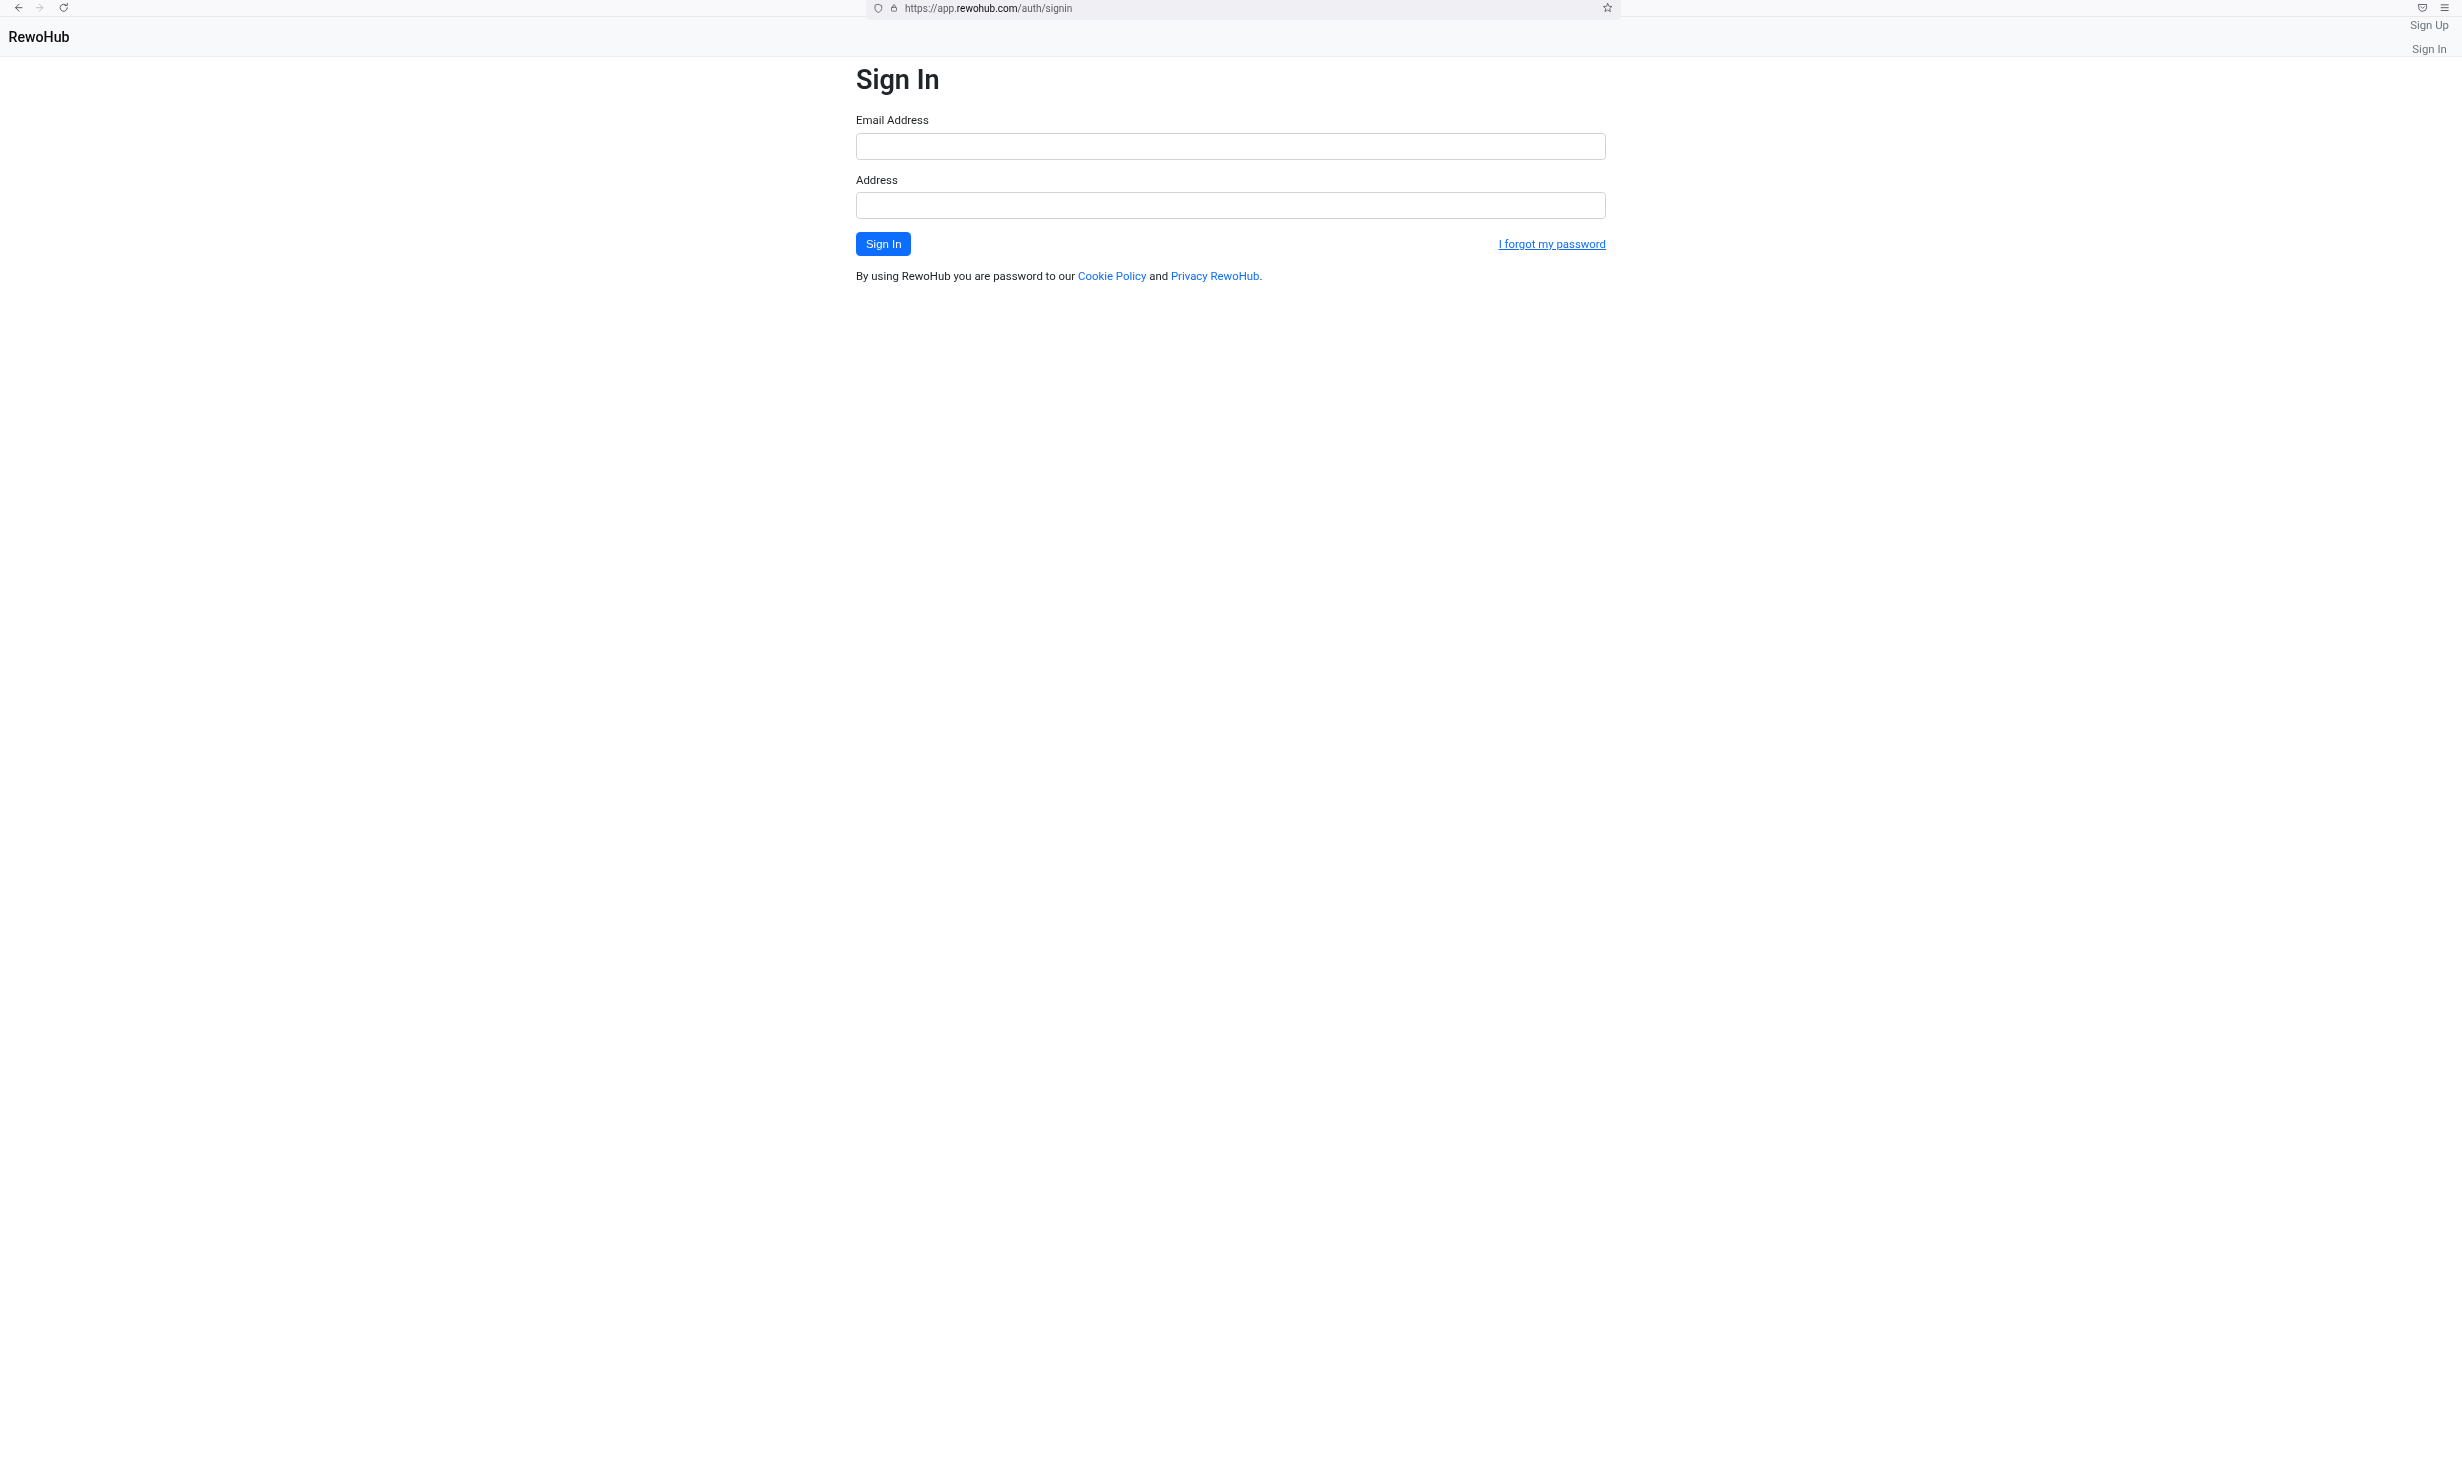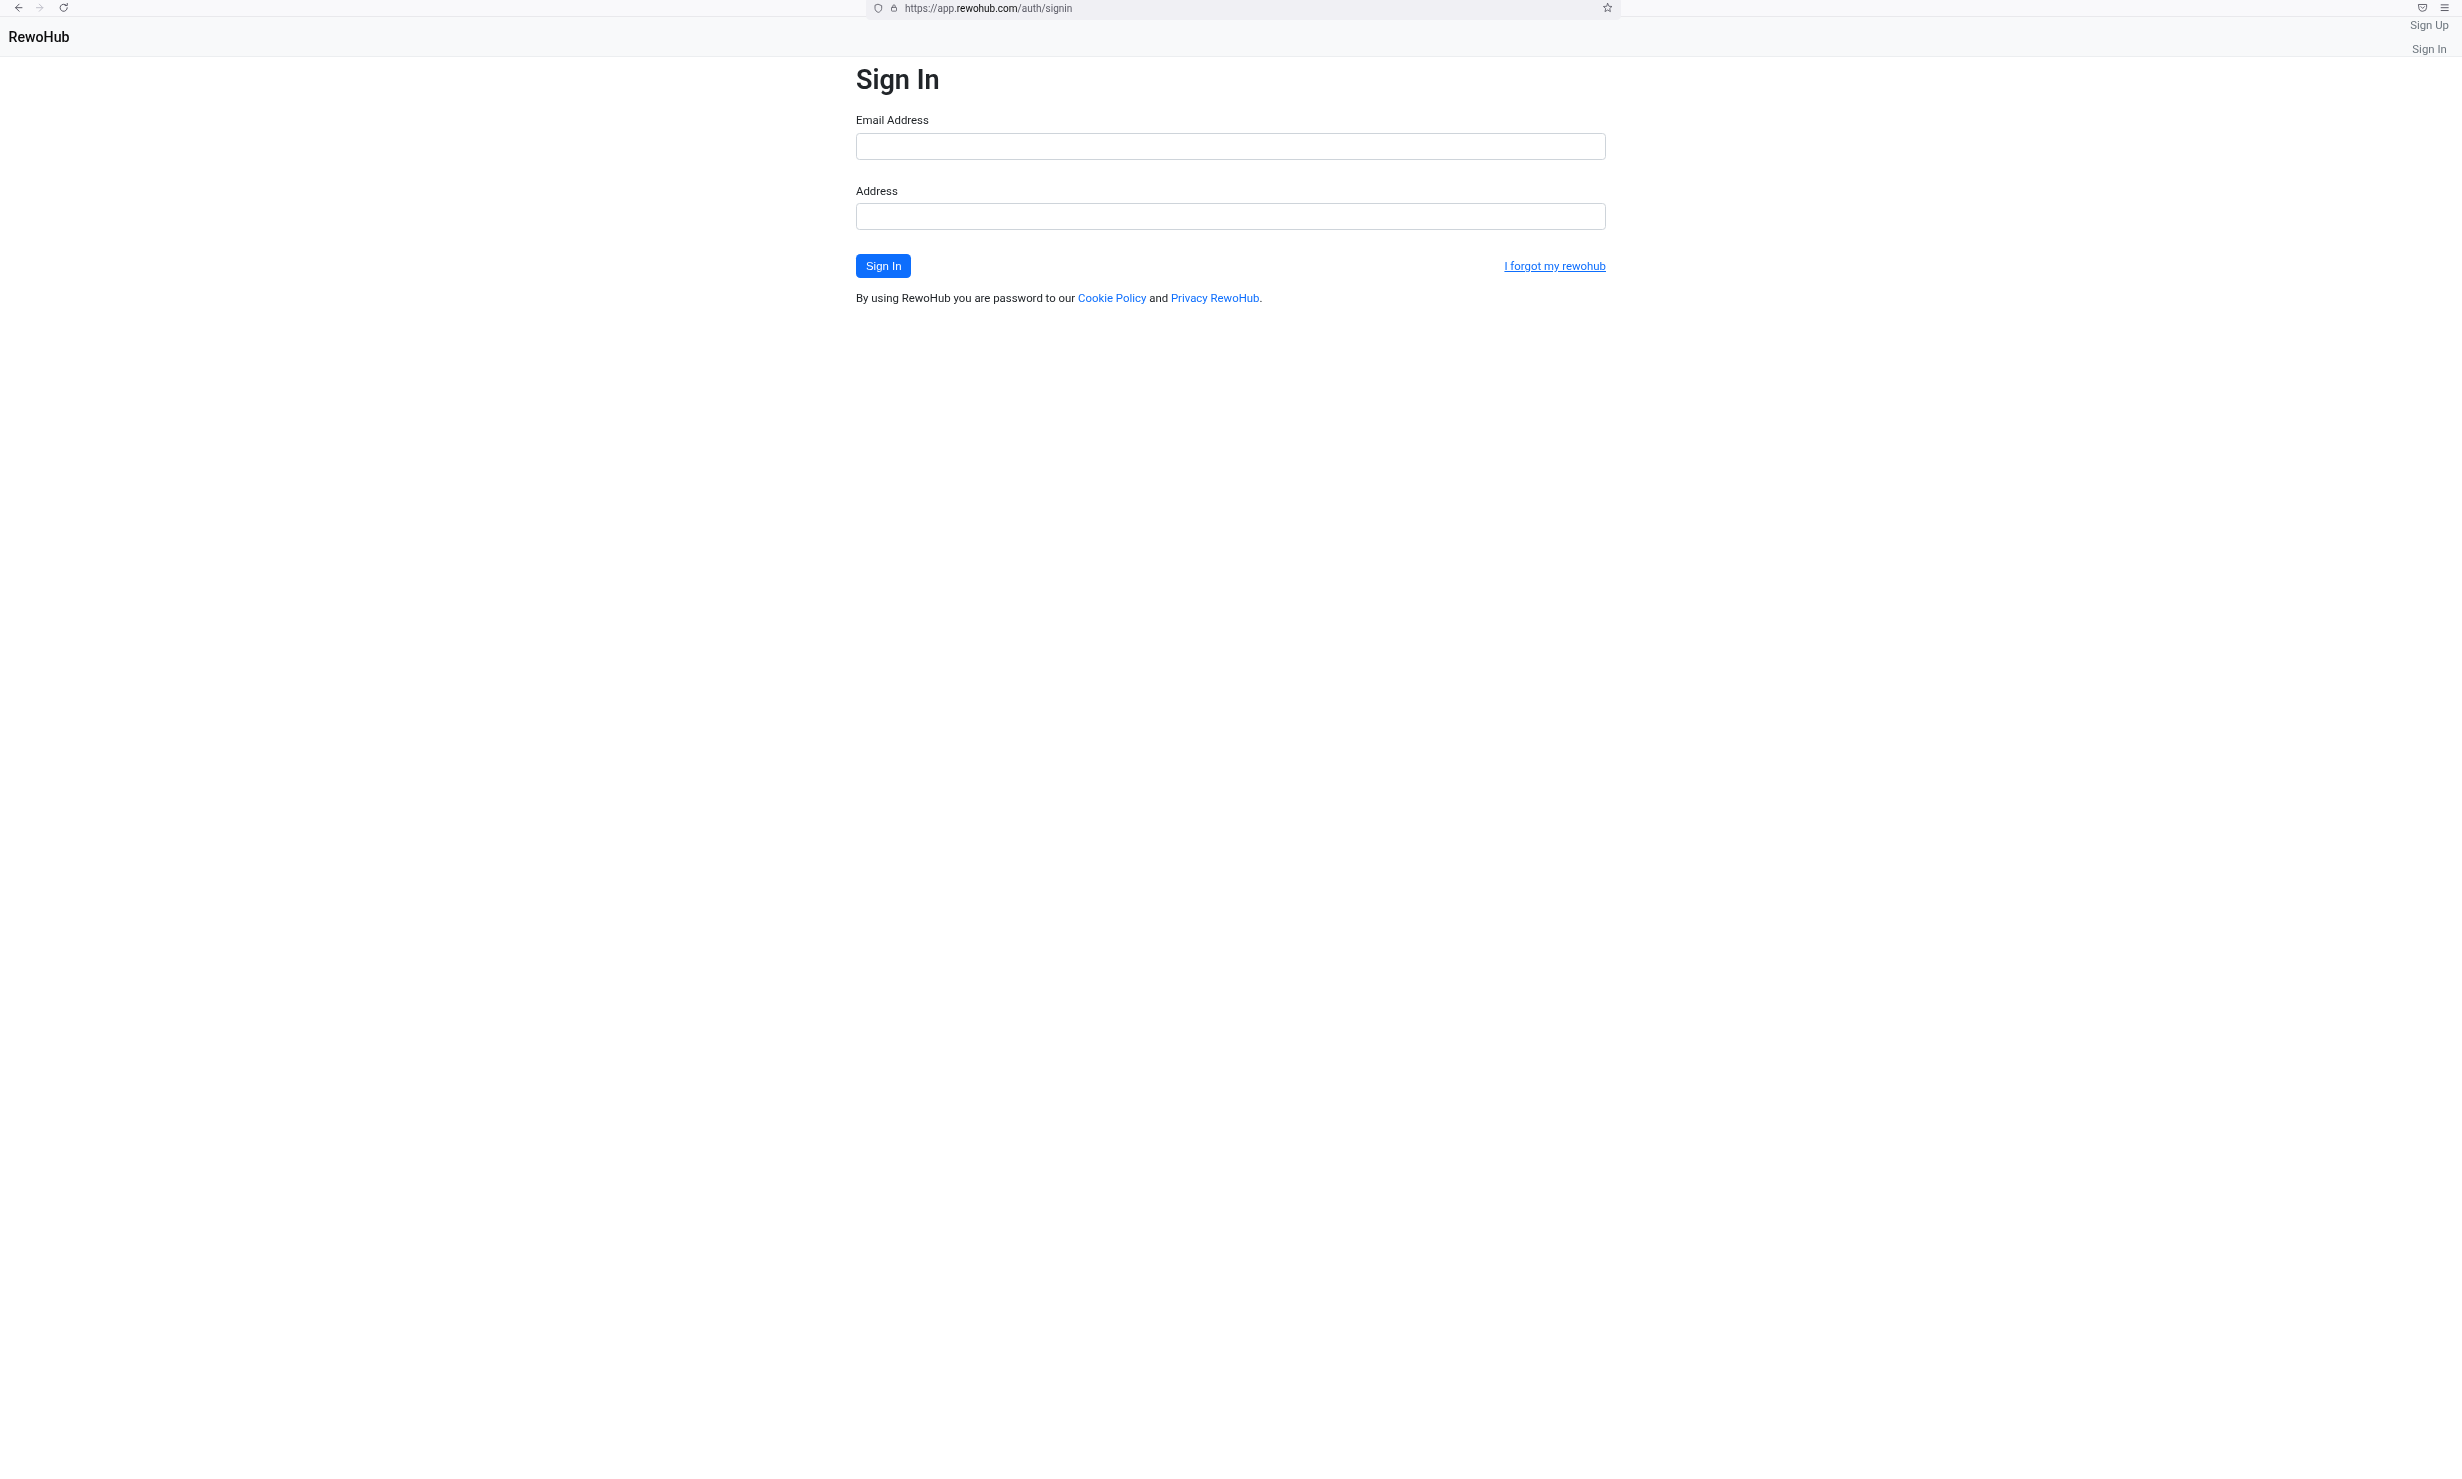--- a/index.html
+++ b/index.html
@@ -118,21 +118,21 @@
       padding: 2.8px 0 14.2px;
     }
     .page-title {
       font-size: 27px;
       font-weight: 600;
       color: #212529;
       margin-top: 4.3px;
       margin-bottom: 17px;
     }
     .form-group {
-      margin-bottom: 24px;
+      margin-bottom: 13px;
     }
     .form-label {
       display: block;
       font-size: 11.4px;
       color: #212529;
       margin-bottom: 5.7px;
     }
     .form-input {
       width: 100%;
       height: 27px;
@@ -256,20 +256,20 @@
     <input type="email" class="form-input" style="">
   </div>
 
   <div class="form-group">
     <label class="form-label">Address</label>
     <input type="password" class="form-input" style="">
   </div>
 
   <div class="action-row">
     <button class="btn-primary">Sign In</button>
-    <a class="forgot-link">I forgot my rewohub</a>
+    <a class="forgot-link">I forgot my password</a>
   </div>
 
   <p class="terms">
     <span>By using RewoHub you are password to our </span><a>Cookie Policy</a><span> and </span><a>Privacy RewoHub</a><span>.</span>
   </p>
 </div>
 
 
 </body></html>

